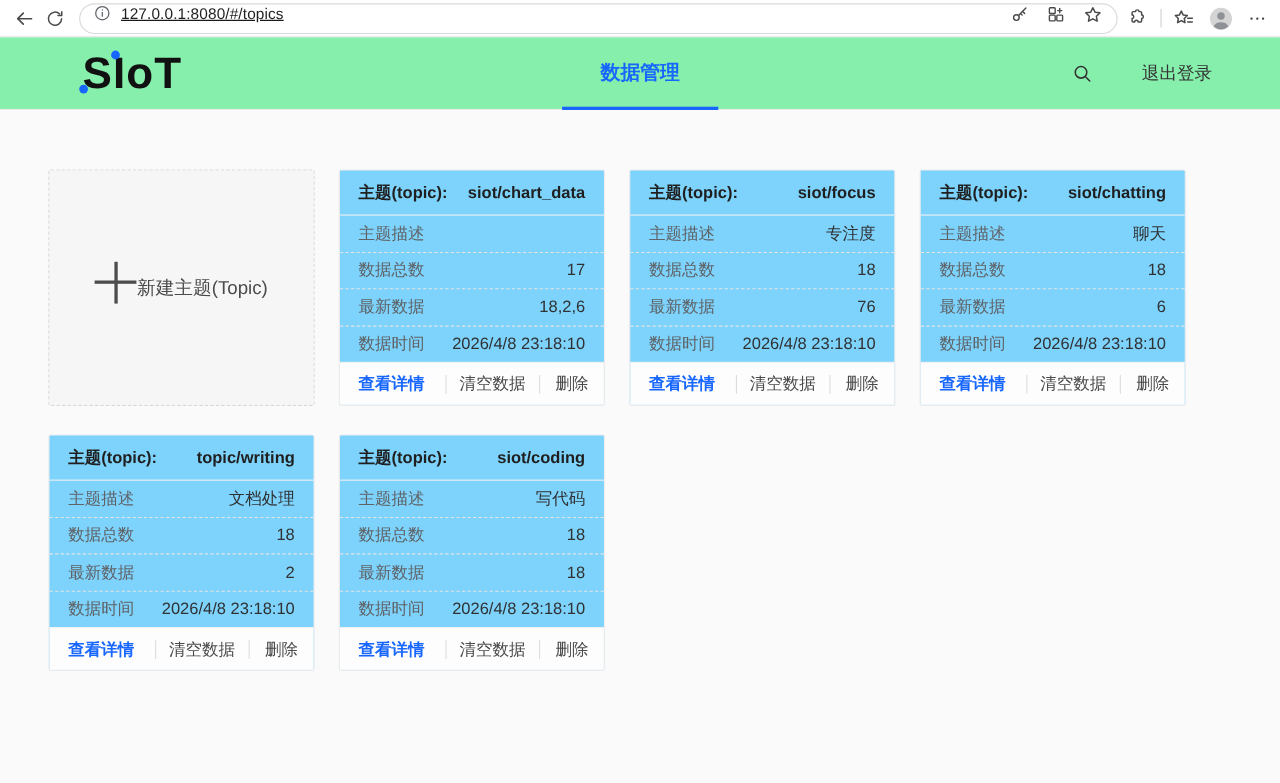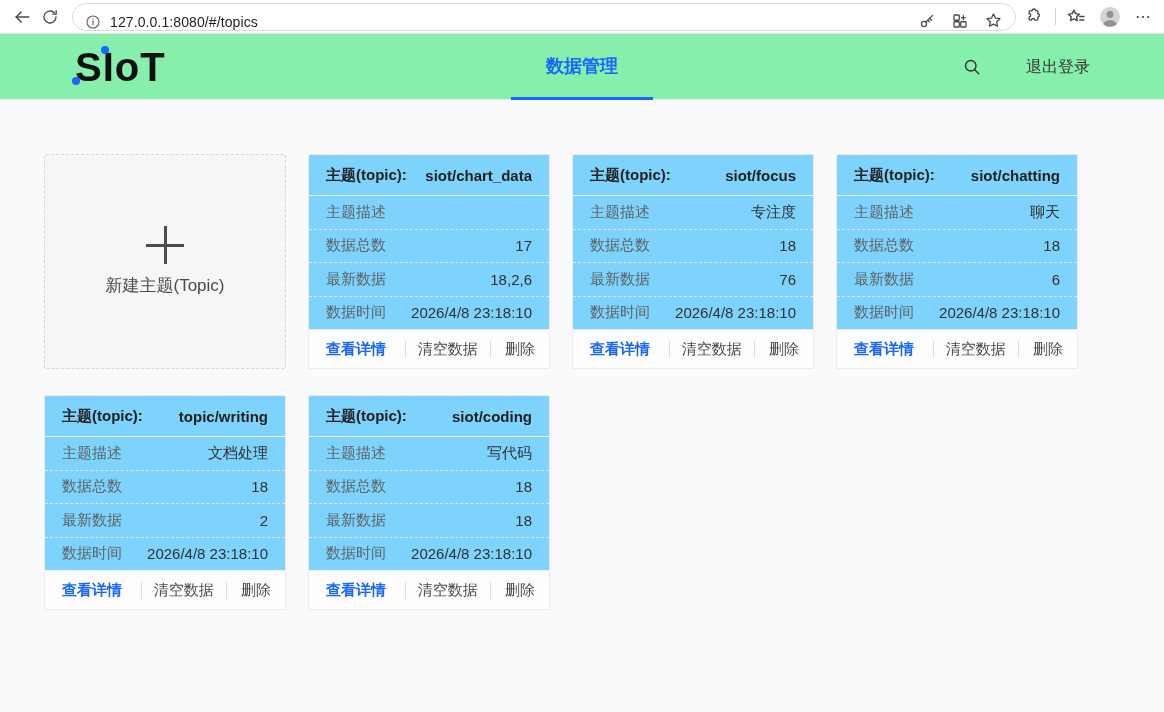--- a/index.html
+++ b/index.html
@@ -3,46 +3,46 @@
 <meta charset="utf-8">
 <style>
   * { margin:0; padding:0; box-sizing:border-box; }
   html,body { width:1164px; height:712px; font-family:"Liberation Sans","DejaVu Sans",sans-serif; }
   .app { width:1164px; height:712px; overflow:hidden; background:#fafafa; position:relative; }
 
   
   .chrome { height:34px; background:#fff; border-bottom:1px solid #e2e2e2; display:flex; align-items:center; padding:0 8px; }
   .chrome svg { display:block; }
   .nav-btn { width:28px; height:28px; display:flex; align-items:center; justify-content:center; cursor:pointer; }
-  .url-pill { flex:1; height:28px; border:1px solid #d9d9d9; border-radius:14px; display:flex; align-items:flex-end; padding:0 12px; margin:0 8px; background:#fff; }
+  .url-pill { flex:1; height:28px; border:1px solid #d9d9d9; border-radius:14px; display:flex; align-items:flex-start; padding:0 12px; margin:0 8px; background:#fff;text-decoration:underline; }
   .url-text { font-size:14px; color:#1f1f1f; margin-left:9px; letter-spacing:.1px; }
   .pill-spacer { flex:1; }
   .pill-ic { margin-left:15px; display:flex; align-items:center; cursor:pointer; }
   .chrome-right { display:flex; align-items:center; }
   .chrome-divider { width:1px; height:17px; background:#cfcfcf; margin:0 10px 0 12px; }
   .mr { margin-right:12px; }
 
   
   .header { height:66px; background:#86efac; border-bottom:1px solid #ececec; position:relative; display:flex; align-items:center; }
   .logo { margin-left:75px; font-size:40px; font-weight:800; color:#111; letter-spacing:1px; position:relative; line-height:1; cursor:pointer; }
   .logo .dot { position:absolute; width:8px; height:8px; border-radius:50%; background:var(--accent,#1766fe); }
   .logo .dot-top { left:26px; top:-1px; }
   .logo .dot-bottom { left:-3px; bottom:2px; }
   .nav-center { position:absolute; left:50%; top:0; height:66px; transform:translateX(-50%); display:flex; }
   .nav-tab { height:66px; display:flex; align-items:center; padding:0 35px; font-size:18px; font-weight:600; color:var(--accent,#1766fe); border-bottom:3px solid var(--accent,#1766fe); cursor:pointer; }
-  .header-right { position:absolute; right:12px; top:0; height:66px; display:flex; align-items:center; }
+  .header-right { position:absolute; right:0; top:0; height:66px; display:flex; align-items:center; }
   .search-btn { display:flex; align-items:center; cursor:pointer; margin-right:44px; }
   .logout { font-size:16px; color:#333; margin-right:62px; cursor:pointer; }
 
   
   .main { height:612px; padding:54px 0 0 44px; background:#fafafa; }
   .grid { width:1034px; display:flex; flex-wrap:wrap; column-gap:22px; row-gap:26px; }
   .card, .new-card { width:242px; height:215px; border-radius:2px; }
 
-  .new-card { background:#f6f6f6; border:1px dashed #d6d6d6; display:flex; flex-direction:column; align-items:center; justify-content:center; cursor:pointer; }
+  .new-card { background:#f6f6f6; border:1px dashed #d6d6d6; display:flex; flex-direction:row; align-items:center; justify-content:center; cursor:pointer; }
   .plus { position:relative; width:38px; height:38px; margin-bottom:10px; }
   .plus::before { content:""; position:absolute; left:0; top:17.5px; width:38px; height:3px; background:#4c4c4c; }
   .plus::after { content:""; position:absolute; left:17.5px; top:0; width:3px; height:38px; background:#4c4c4c; }
   .new-label { font-size:17px; color:#4a4a4a; }
 
   .card { background:#7dd3fc; border:1px solid #ebebeb; display:flex; flex-direction:column; }
   .card-header { height:41px; flex:none; display:flex; align-items:center; justify-content:space-between; padding:0 17px; border-bottom:1px solid #f0f0f0; }
   .card-topic-label { font-size:15px; font-weight:700; color:#1f1f1f; }
   .card-topic-name { font-size:15px; font-weight:700; color:#1f1f1f; }
   .card-body { flex:1; display:flex; flex-direction:column; }

